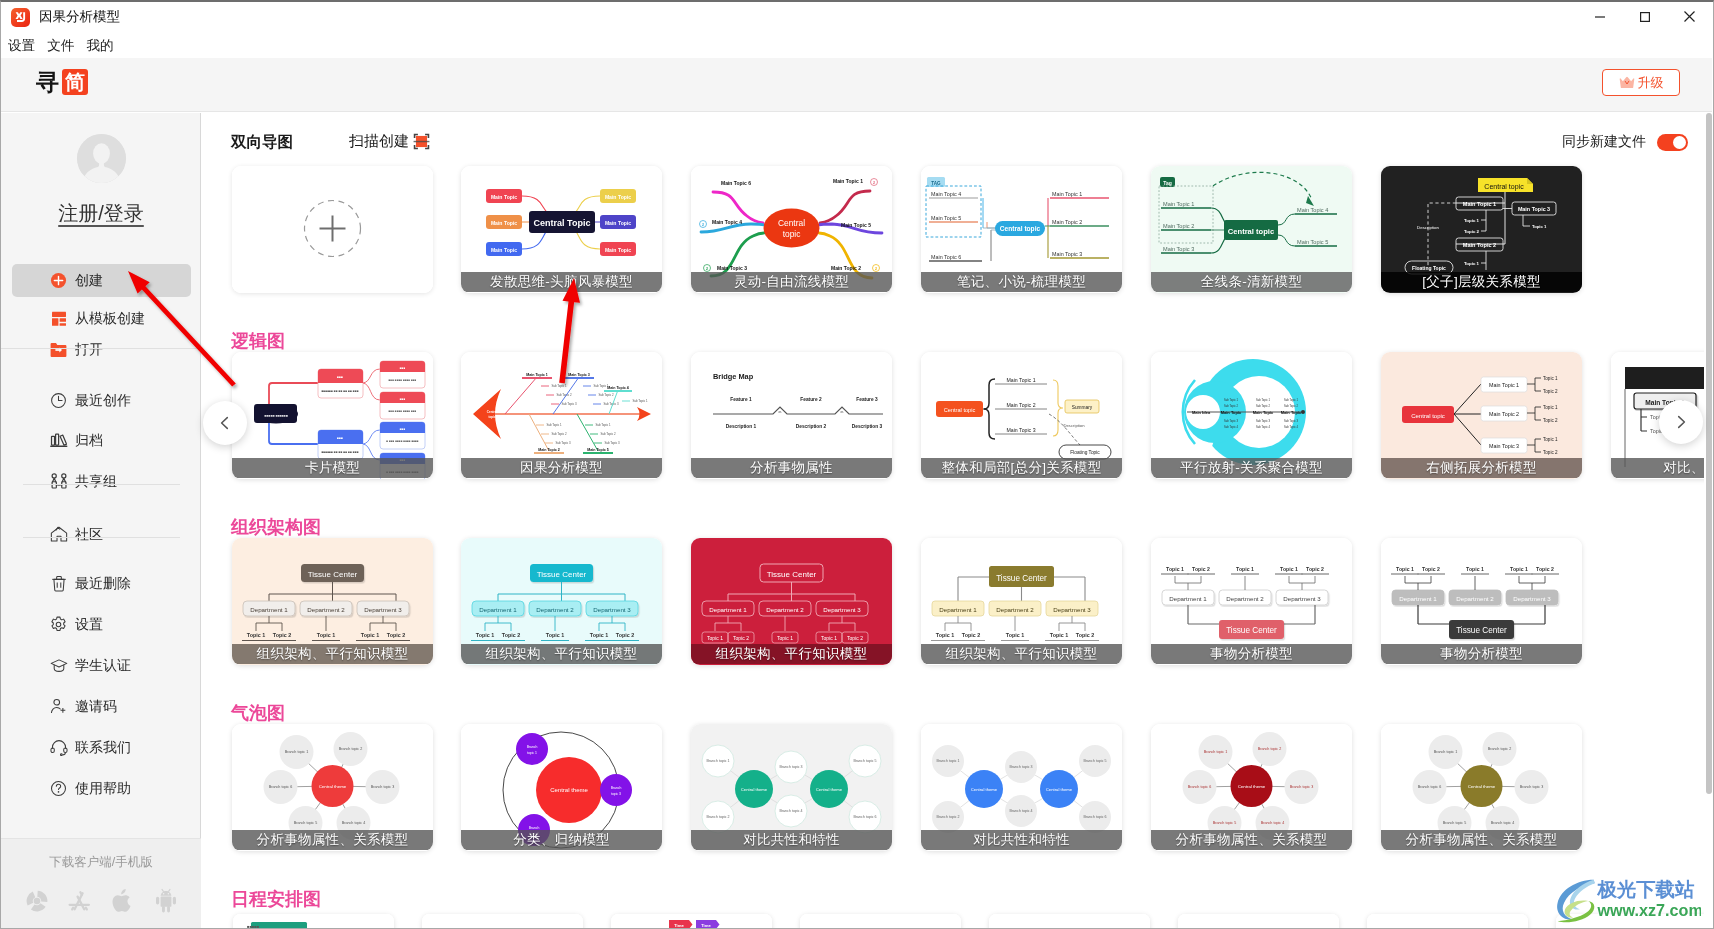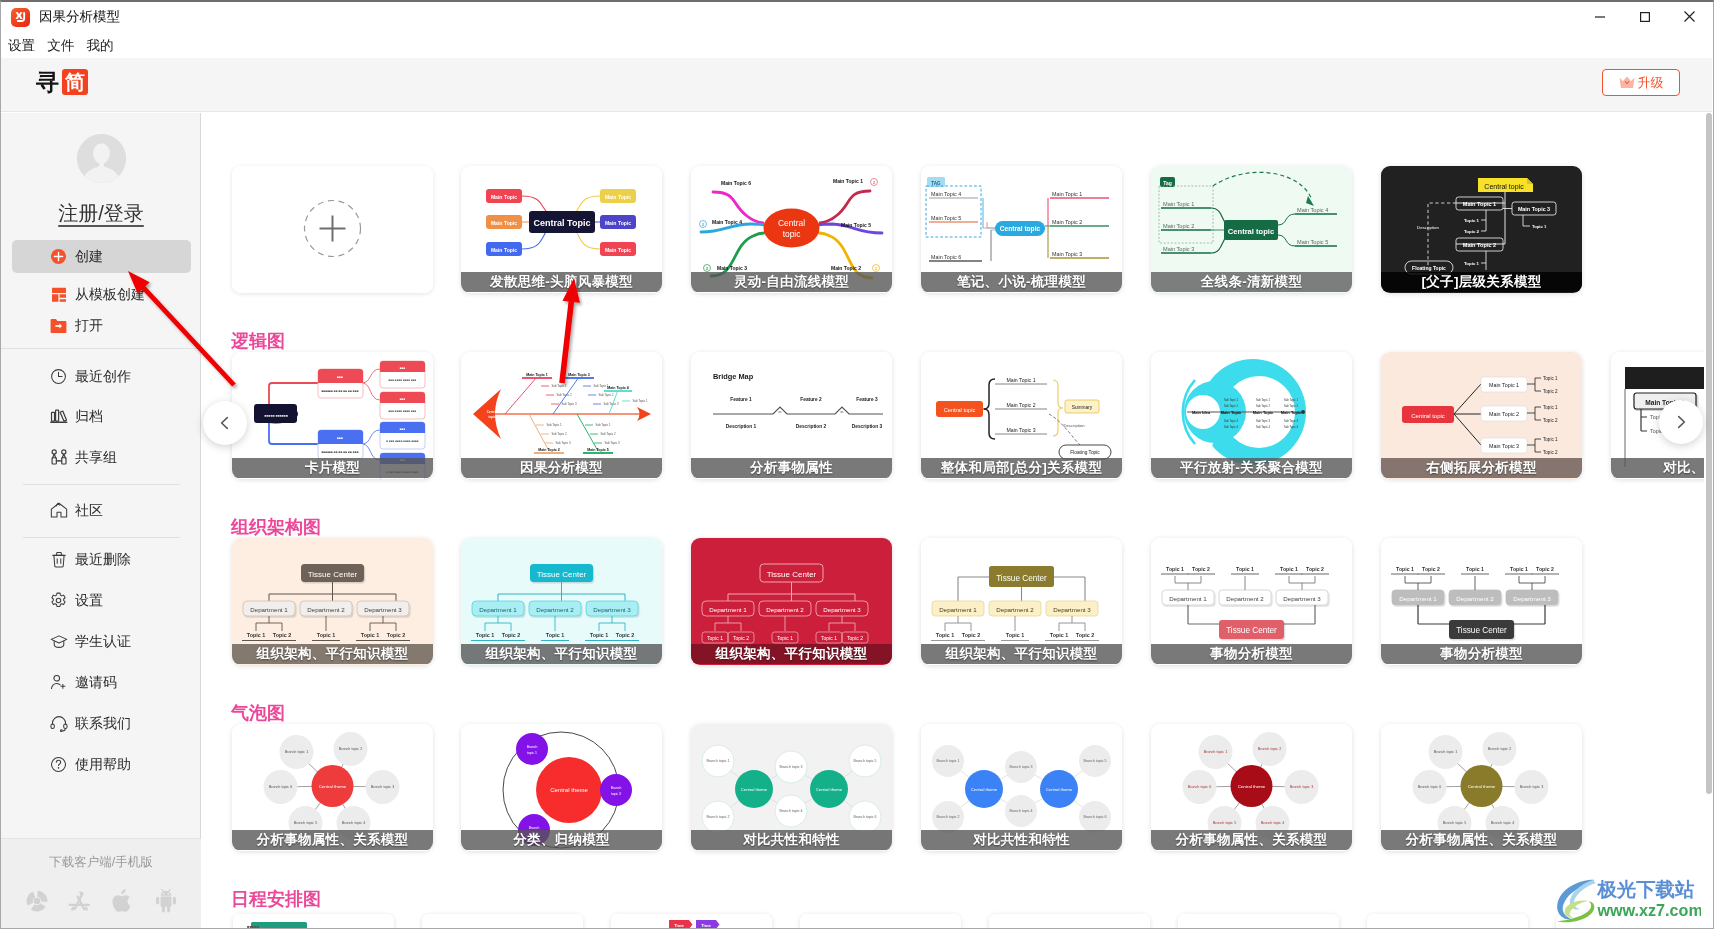--- a/index.html
+++ b/index.html
@@ -35,21 +35,21 @@
 
   .upgrade { position:absolute; left:1601px; top:11px; width:78px; height:27px; border:1px solid #f4522d; border-radius:4px;
              display:flex; align-items:center; justify-content:center; gap:3px; color:#f4522d; font-size:13px; background:#fff; }
 
   
   .sidebar { position:absolute; left:0; top:111px; width:200px; height:817px; background:#f5f5f5; border-right:1px solid #d8d8d8; }
   .avatar { position:absolute; left:76px; top:21px; width:49px; height:49px; border-radius:50%; background:#e0e0e0; overflow:hidden; }
   .login { position:absolute; left:0; top:87px; width:200px; text-align:center; font-size:20px; color:#333;
            text-decoration:underline; text-decoration-color:#555; text-underline-offset:5px; }
   .snav { position:absolute; left:11px; width:179px; }
-  .snav-item { height:33px; display:flex; align-items:center; padding-left:37px; border-radius:5px; font-size:14px; color:#2b2b2b; }
+  .snav-item { height:33px; display:flex; align-items:center; padding-left:37px; border-radius:5px; font-size:14px; color:#2b2b2b;margin-top:24px; }
   .snav-item .ico { width:19px; height:19px; margin-right:7px; display:flex; align-items:center; justify-content:center; flex:0 0 19px; }
   .snav-item.active { background:#d6d6d6; }
   .sdiv { position:absolute; left:0; width:200px; height:1px; background:#e0e0e0; }
   .sfoot { position:absolute; left:0; bottom:0; width:200px; height:92px; background:#efefef; border-top:1px solid #e4e4e4;margin-top:10px; }
   .sfoot-label { position:absolute; left:0; top:15px; width:200px; text-align:center; font-size:12.5px; color:#999; }
   .sfoot-icons { position:absolute; left:0; top:48px; width:200px; display:flex; justify-content:center; gap:16px; align-items:center; }
   .sfoot-icons .fi { width:27px; height:27px; display:flex; align-items:center; justify-content:center; }
 
   
   .main { position:absolute; left:201px; top:111px; width:1510px; height:817px; background:#fff; overflow:hidden; }
@@ -60,21 +60,21 @@
   .toggle { width:31px; height:17px; border-radius:9px; background:#f4411f; position:relative; }
   .toggle .knob { position:absolute; right:2px; top:2px; width:13px; height:13px; border-radius:50%; background:#fff; }
 
   .section-title { position:absolute; font-size:18px; font-weight:700; color:#ec4899; left:29px; }
 
   .card { position:absolute; width:201px; height:127px; border-radius:9px; background:#fff;
           box-shadow:0 1px 5px rgba(0,0,0,0.13); overflow:hidden; }
   .card .thumb { position:absolute; left:0; top:0; width:201px; height:127px; overflow:hidden; background:#fff; }
   .card .clabel { position:absolute; left:0; bottom:1px; width:201px; height:20px; background:rgba(85,85,85,0.79);
                   color:#fff; font-size:13.5px; display:flex; align-items:center; justify-content:center;
-                  font-weight:700; text-shadow:0 1px 1.5px rgba(0,0,0,.45); white-space:nowrap; letter-spacing:.3px; }
+                  font-weight:400; text-shadow:0 1px 1.5px rgba(0,0,0,.45); white-space:nowrap; letter-spacing:.3px; }
   .card.botcard { border-radius:7px; }
   .card.newcard { box-shadow:0 1px 5px rgba(0,0,0,0.11); display:flex; align-items:center; justify-content:center; }
 
   .carousel-btn { position:absolute; width:44px; height:44px; border-radius:50%; background:#fff;
                   box-shadow:0 2px 9px rgba(0,0,0,0.18); display:flex; align-items:center; justify-content:center;
                   color:#555; font-size:25px; line-height:1; z-index:20; }
 
   .scrollbar { position:absolute; left:1703px; top:110px; width:9px; height:818px; background:#fff; }
   .scroll-thumb { position:absolute; left:2px; top:1px; width:6px; height:681px; background:#c4c4c4; border-radius:3px; }
 
@@ -349,20 +349,44 @@
               <g fill="#f0f0f0">
                 <circle cx="8.6" cy="5.8" r="0.75"></circle>
                 <circle cx="13.4" cy="5.8" r="0.75"></circle>
               </g>
             </svg>
           </span>
     </div>
   </div>
 </div>
 <div class="main">
+  <div class="mtoolbar">
+    <div class="mt-title">双向导图</div>
+    <div class="mt-scan">
+      <span>扫描创建</span>
+      <span>
+        <svg width="17" height="17" viewBox="0 0 18 18">
+              <g fill="#444">
+        <path d="M0.8 0.8h4.4v1.7H2.5v2.9H0.8z"></path>
+                <path d="M12.8 0.8h4.4v4.6h-1.7V2.5h-2.7z"></path>
+        <path d="M0.8 12.6h1.7v2.9h2.7v1.7H0.8z"></path>
+                <path d="M15.5 12.6h1.7v4.6h-4.4v-1.7h2.7z"></path>
+              </g>
+        <rect x="3.1" y="3.1" width="11.8" height="11.8" fill="#f4502a"></rect>
+        <rect x="0.6" y="8.3" width="16.8" height="1.5" fill="#4a4a4a" opacity="0.8"></rect>
+            </svg>
+      </span>
+    </div>
+    <div class="mt-sync">
+      <span>同步新建文件</span>
+      <span class="toggle">
+            <span class="knob"></span>
+          </span>
+    </div>
+  </div>
   <div class="card newcard" style="left:30px;top:53px">
     <div class="thumb">
           <svg width="201" height="127" viewBox="0 0 201 127">
             <rect width="201" height="127" fill="#fff"></rect>
             <circle cx="100.5" cy="62.5" r="28" fill="none" stroke="#9a9a9a" stroke-width="1.2" stroke-dasharray="6 4.6"></circle>
 <path d="M100.5 49.5v26M87.5 62.5h26" stroke="#6e6e6e" stroke-width="2.0" stroke-linecap="butt"></path>
           </svg>
         </div>
   </div>
   <div class="card" style="left:259px;top:53px">

